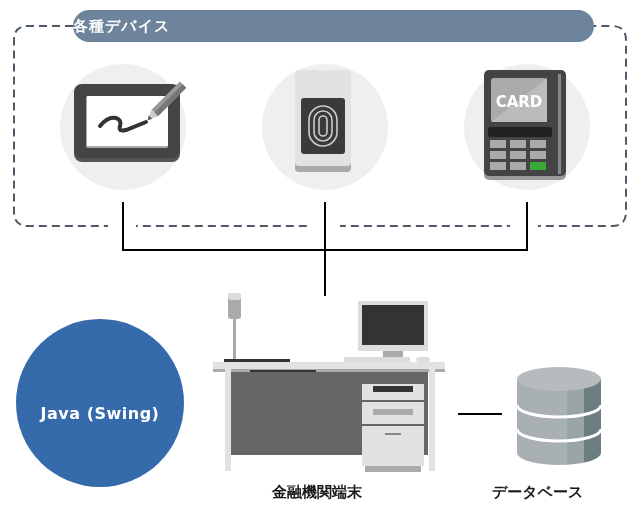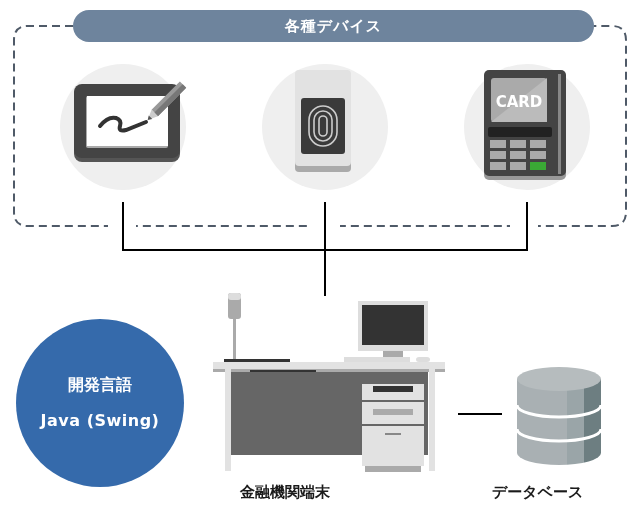--- a/index.html
+++ b/index.html
@@ -1,26 +1,26 @@
 <!DOCTYPE html>
 <html><head>
 <meta charset="utf-8">
 <style>
   html, body { margin:0; padding:0; background:#ffffff; }
   body { width:640px; height:528px; position:relative; overflow:hidden;
          font-family:"DejaVu Sans", sans-serif; }
   .abs { position:absolute; }
   #title-pill { left:73px; top:10px; width:521px; height:32px; background:#6e849d;
-    border-radius:16px; color:#fff; font-size:15px; font-weight:bold; text-align:center;
+    border-radius:16px; color:#fff; font-size:15px; font-weight:bold; 
     line-height:32px; letter-spacing:1px; }
   .circle-bg { position:absolute; width:126px; height:126px; border-radius:50%; background:#efefef; }
   #lang-circle { left:16px; top:319px; width:168px; height:168px; border-radius:50%;
     background:#356aab; color:#fff; text-align:center; }
   #lang-circle .l1 { position:absolute; left:0; right:0; top:56px; font-size:16px; font-weight:bold; }
-  #lang-circle .l2 { position:absolute; left:0; right:0; top:92px; font-size:16px; font-weight:bold; letter-spacing:0.5px; }
+  #lang-circle .l2 { position:absolute; left:0; right:0; top:85px; font-size:16px; font-weight:bold; letter-spacing:0.5px; }
   .label { font-size:15px; font-weight:bold; color:#1a1a1a; }
 </style>
 </head>
 <body>
 
 <svg class="abs" style="left:0;top:0" width="640" height="528">
   <path d="M73 26 H28 Q14 26 14 40 V212 Q14 226 28 226 H612 Q626 226 626 212 V40 Q626 26 612 26 H594" fill="none" stroke="#4f5a68" stroke-width="2" stroke-dasharray="8 5"></path>
 
   <rect x="108" y="220" width="28" height="12" fill="#fff"></rect>
   <rect x="310" y="220" width="30" height="12" fill="#fff"></rect>
@@ -79,21 +79,20 @@
     <rect x="26" y="87" width="16" height="8"></rect>
       <rect x="46" y="87" width="16" height="8"></rect>
       <rect x="66" y="87" width="16" height="8"></rect>
     <rect x="26" y="98" width="16" height="8"></rect>
       <rect x="46" y="98" width="16" height="8"></rect>
   </g>
   <rect x="66" y="98" width="16" height="8" fill="#3aa935"></rect>
 </svg>
 
 <div id="lang-circle" class="abs">
-  <div class="l1">開発言語</div>
   <div class="l2">Java (Swing)</div>
 </div>
 
 <svg class="abs" style="left:200px;top:285px" width="260" height="190">
   <rect x="28" y="8" width="13" height="26" rx="3" fill="#aaa"></rect>
   <rect x="28" y="8" width="13" height="7" rx="3" fill="#ddd"></rect>
   <rect x="33" y="33" width="3" height="42" fill="#aaa"></rect>
   <rect x="24" y="74" width="66" height="3" fill="#333"></rect>
   <rect x="158" y="16" width="70" height="50" fill="#ddd"></rect>
   <rect x="162" y="20" width="62" height="40" fill="#333"></rect>
@@ -107,21 +106,21 @@
   <rect x="25" y="84" width="6" height="102" fill="#e2e2e2"></rect>
   <rect x="229" y="84" width="6" height="102" fill="#e2e2e2"></rect>
   <rect x="162" y="99" width="62" height="16" fill="#e2e2e2"></rect>
   <rect x="173" y="101" width="40" height="6" fill="#333"></rect>
   <rect x="162" y="117" width="62" height="22" fill="#e2e2e2"></rect>
   <rect x="173" y="124" width="40" height="6" fill="#aaa"></rect>
   <rect x="162" y="141" width="62" height="40" fill="#e2e2e2"></rect>
   <rect x="185" y="148" width="16" height="2" fill="#888"></rect>
   <rect x="165" y="181" width="56" height="6" fill="#aaa"></rect>
 </svg>
-<div class="abs label" style="left:240px;top:483px;width:190px;text-align:left">金融機関端末</div>
+<div class="abs label" style="left:222px;top:483px;width:190px;text-align:center">金融機関端末</div>
 
 <svg class="abs" style="left:515px;top:365px" width="90" height="110">
   <defs>
     <linearGradient id="cyl" x1="0" x2="1" y1="0" y2="0">
       <stop offset="0" stop-color="#a9b0b3"></stop>
         <stop offset="0.6" stop-color="#a9b0b3"></stop>
       <stop offset="0.6" stop-color="#9aa5a8"></stop>
         <stop offset="0.8" stop-color="#9aa5a8"></stop>
       <stop offset="0.8" stop-color="#6d7e81"></stop>
         <stop offset="1" stop-color="#6d7e81"></stop>

